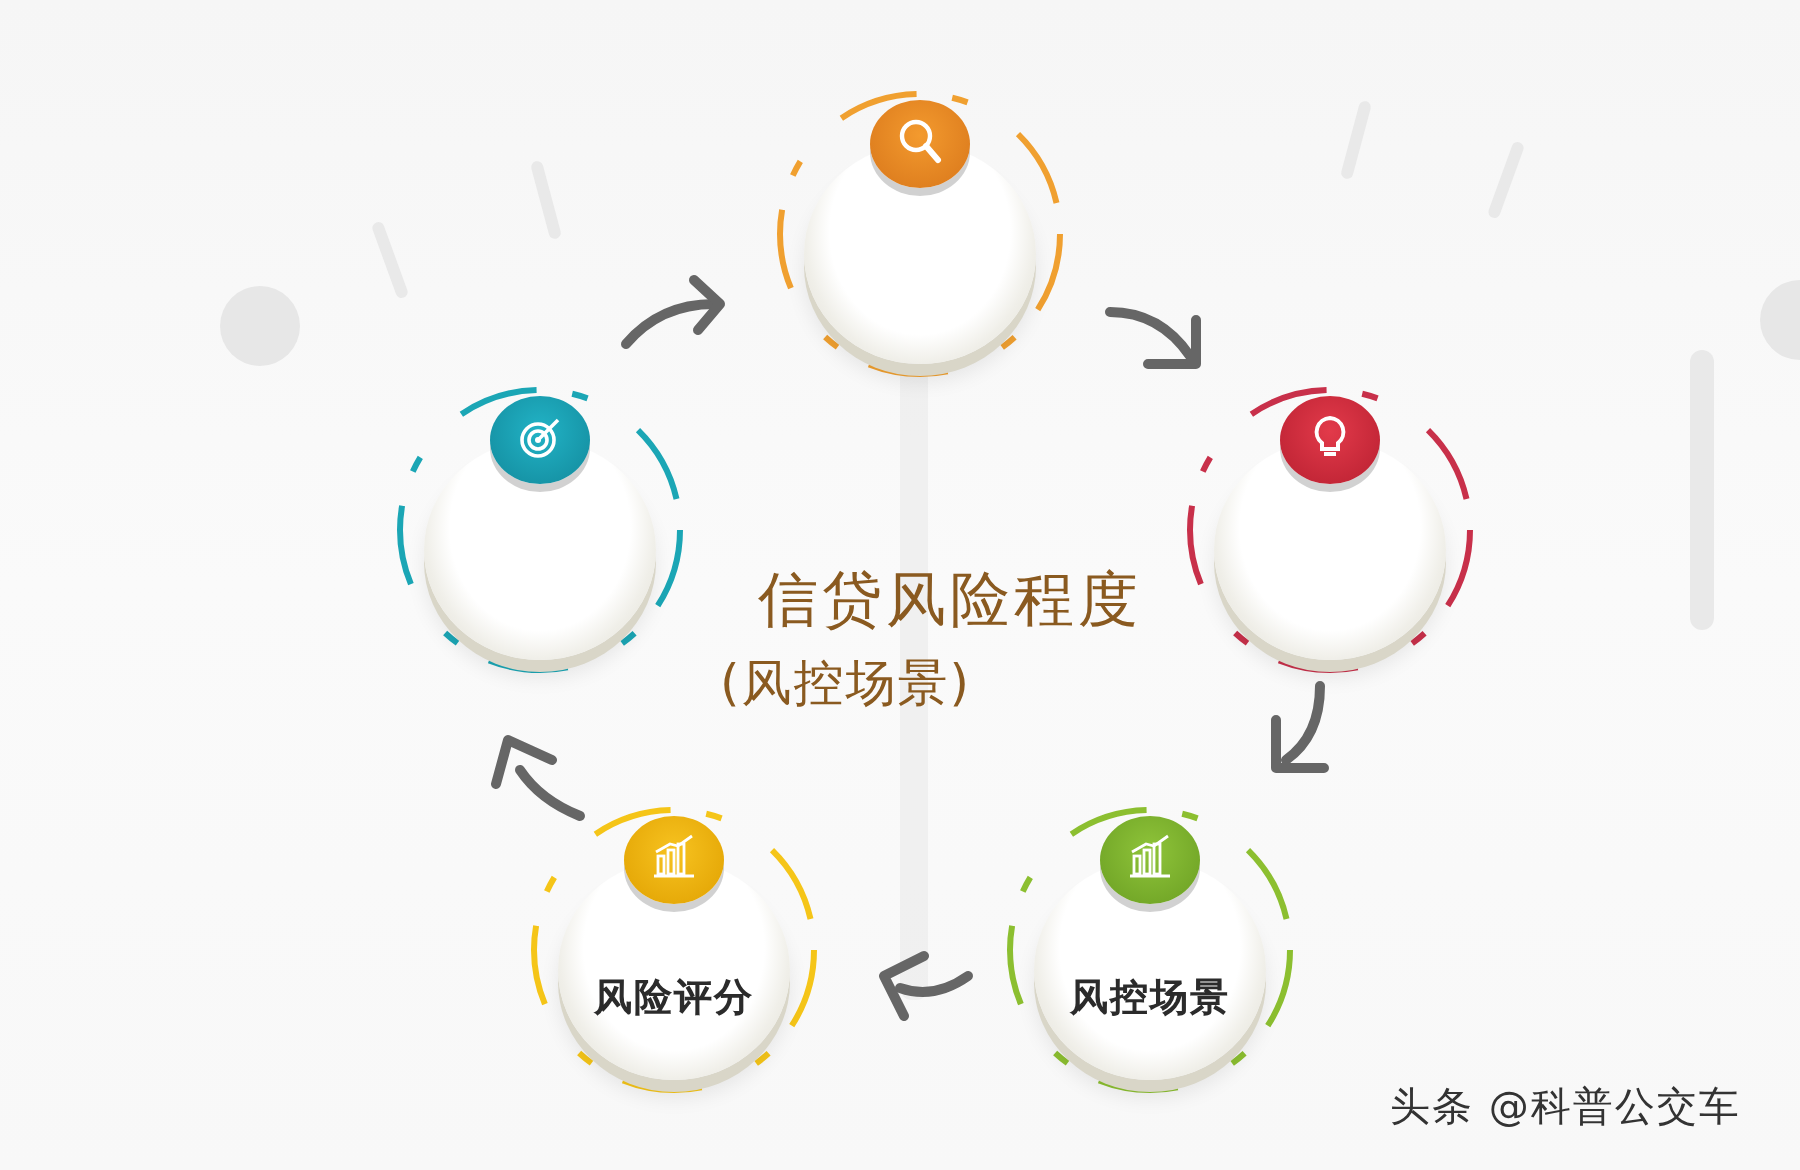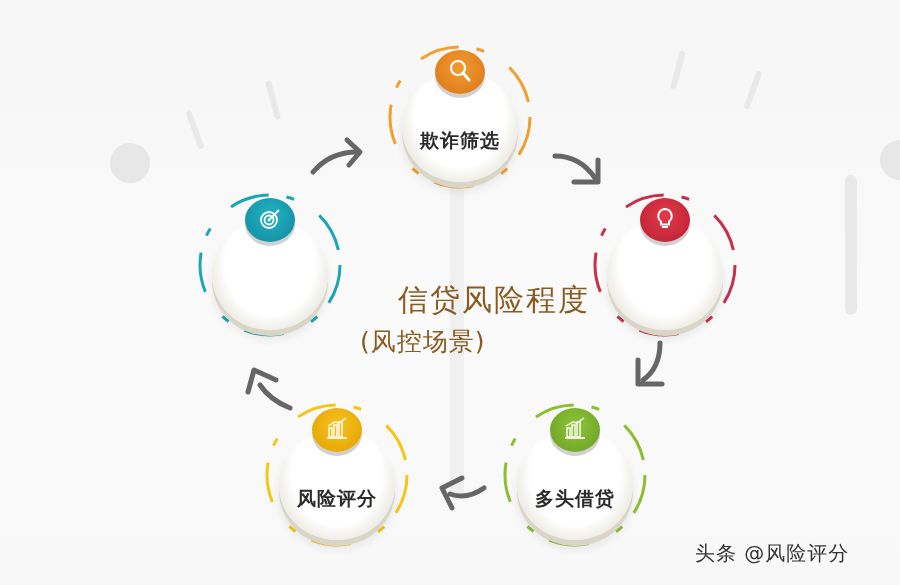--- a/index.html
+++ b/index.html
@@ -8,21 +8,21 @@
   .bg-deco { position:absolute; background:#e9e9e9; border-radius:6px; }
   .bg-circle { position:absolute; border-radius:50%; background:#e7e7e7; }
   .node { position:absolute; width:150px; height:150px; }
   .node .ring { position:absolute; left:0; top:0; width:150px; height:150px; }
   .node .plate { position:absolute; left:17px; top:30px; width:116px; height:110px; border-radius:50%;
      background:radial-gradient(ellipse at 50% 40%, #ffffff 55%, #f0efe9 70%, #dcd9cc 100%);
      box-shadow:0 6px 0 #d9d6c8, 0 9px 10px rgba(0,0,0,0.08); }
   .node .button { position:absolute; left:50px; top:8px; width:50px; height:44px; border-radius:50%; box-shadow:0 4px 0 rgba(0,0,0,0.18); }
   .node .button svg { position:absolute; left:13px; top:8px; }
   .node .label { position:absolute; left:0; width:150px; top:86px; text-align:center; font-size:19px; font-weight:bold; color:#2b2b2b; letter-spacing:1px; }
-  .center-title { position:absolute; left:360px; top:280px; width:230px; text-align:right; font-size:30px; color:#8a5a20; letter-spacing:2px; }
+  .center-title { position:absolute; left:360px; top:280px; width:230px; text-align:center; font-size:30px; color:#8a5a20; letter-spacing:2px; }
   .center-sub { position:absolute; left:360px; top:325px; width:230px; font-size:25px; color:#8a5a20; letter-spacing:1px; }
   .arrow { position:absolute; }
   .watermark { position:absolute; left:695px; top:540px; font-size:20px; color:#333; letter-spacing:1px; }
 </style>
 </head>
 <body>
 
 <div class="bg"></div>
 <div class="bg-circle" style="left:110px;top:143px;width:40px;height:40px;"></div>
 <div class="bg-circle" style="left:880px;top:140px;width:40px;height:40px;"></div>
@@ -37,21 +37,20 @@
   <svg class="ring" width="150" height="150">
     <circle cx="75" cy="75" r="70" fill="none" stroke="#f0a030" stroke-width="3" stroke-dasharray="40 18 8 30"></circle>
   </svg>
   <div class="plate"></div>
   <div class="button" style="background:radial-gradient(circle at 50% 40%,#f39a2e,#d8761a);">
     <svg width="24" height="26" viewBox="0 0 24 26">
       <circle cx="10" cy="10" r="7" fill="none" stroke="#fff" stroke-width="2.2"></circle>
       <line x1="15" y1="15" x2="21" y2="22" stroke="#fff" stroke-width="3" stroke-linecap="round"></line>
     </svg>
   </div>
-  <div class="label">欺诈筛选</div>
 </div>
 
 <div class="node" style="left:590px;top:190px;">
   <svg class="ring" width="150" height="150">
     <circle cx="75" cy="75" r="70" fill="none" stroke="#c8304a" stroke-width="3" stroke-dasharray="40 18 8 30"></circle>
   </svg>
   <div class="plate"></div>
   <div class="button" style="background:radial-gradient(circle at 50% 40%,#e23a4a,#b81f30);">
     <svg width="24" height="26" viewBox="0 0 24 26">
       <path d="M12 3 a7 7 0 0 1 4 12.5 v3 h-8 v-3 A7 7 0 0 1 12 3z" fill="none" stroke="#fff" stroke-width="2"></path>
@@ -67,21 +66,21 @@
   <div class="plate"></div>
   <div class="button" style="background:radial-gradient(circle at 50% 40%,#8fc43a,#6a9e22);">
     <svg width="24" height="26" viewBox="0 0 24 26">
       <path d="M2 22 H22" stroke="#fff" stroke-width="1.6"></path>
       <rect x="4" y="12" width="3" height="9" fill="none" stroke="#fff" stroke-width="1.4"></rect>
       <rect x="9" y="9" width="3" height="12" fill="none" stroke="#fff" stroke-width="1.4"></rect>
       <rect x="14" y="6" width="3" height="15" fill="none" stroke="#fff" stroke-width="1.4"></rect>
       <path d="M3 10 L10 6 L14 7 L21 2" fill="none" stroke="#fff" stroke-width="1.4"></path>
     </svg>
   </div>
-  <div class="label">多头借贷</div>
+  <div class="label">风控场景</div>
 </div>
 
 <div class="node" style="left:262px;top:400px;text-decoration:underline;">
   <svg class="ring" width="150" height="150">
     <circle cx="75" cy="75" r="70" fill="none" stroke="#f5c518" stroke-width="3" stroke-dasharray="40 18 8 30"></circle>
   </svg>
   <div class="plate"></div>
   <div class="button" style="background:radial-gradient(circle at 50% 40%,#f7c320,#e0a000);">
     <svg width="24" height="26" viewBox="0 0 24 26">
       <path d="M2 22 H22" stroke="#fff" stroke-width="1.6"></path>
@@ -126,13 +125,13 @@
 </svg>
 <svg class="arrow" style="left:432px;top:470px;" width="60" height="45">
   <path d="M52 18 Q35 30 18 24" fill="none" stroke="#666" stroke-width="5" stroke-linecap="round"></path>
   <path d="M30 8 L10 18 L20 38" fill="none" stroke="#666" stroke-width="5" stroke-linecap="round" stroke-linejoin="round"></path>
 </svg>
 <svg class="arrow" style="left:240px;top:360px;" width="55" height="55">
   <path d="M50 48 Q30 40 20 25" fill="none" stroke="#666" stroke-width="5" stroke-linecap="round"></path>
   <path d="M8 32 L14 10 L36 20" fill="none" stroke="#666" stroke-width="5" stroke-linecap="round" stroke-linejoin="round"></path>
 </svg>
 
-<div class="watermark">头条 @风险评分</div>
+<div class="watermark">头条 @科普公交车</div>
 
 </body></html>

